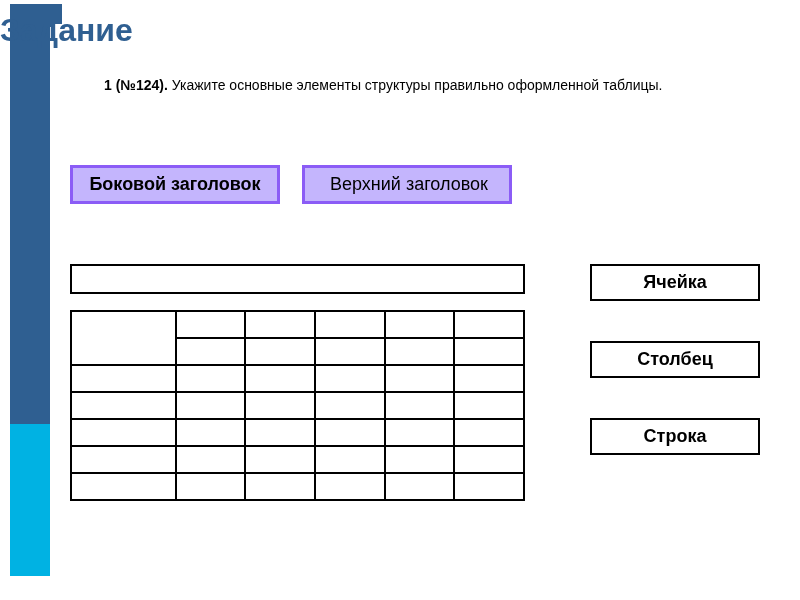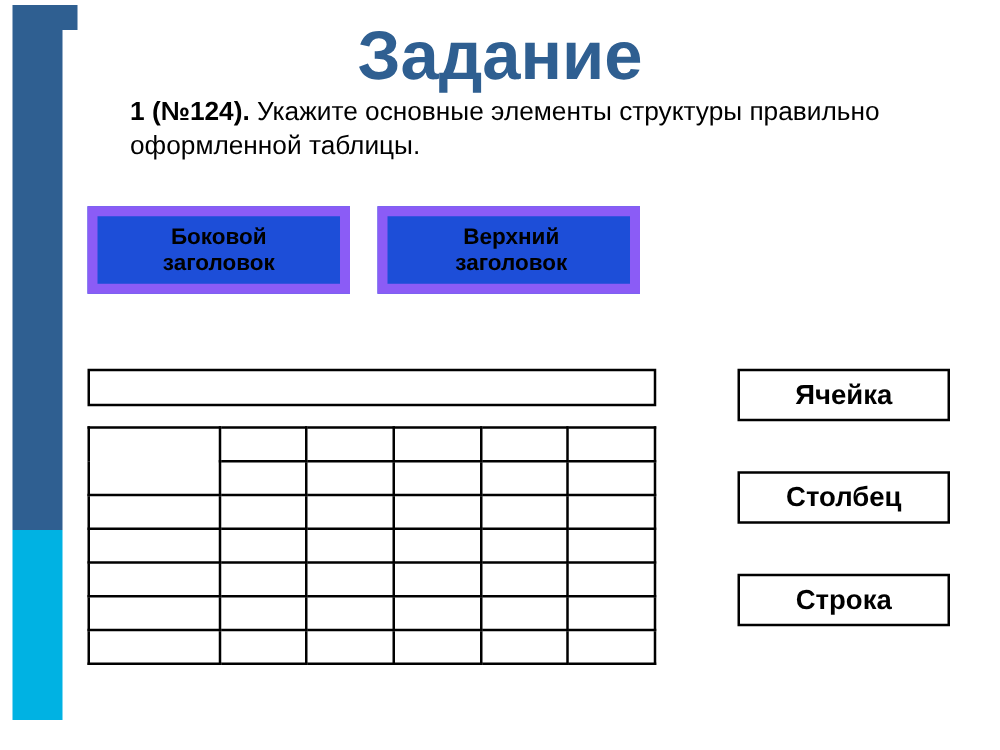--- a/index.html
+++ b/index.html
@@ -1,37 +1,37 @@
 <!DOCTYPE html>
 <html><head>
 <meta charset="utf-8">
 <style>
   * { margin: 0; padding: 0; box-sizing: border-box; }
   html, body { width: 800px; height: 600px; font-family: Arial, sans-serif; background: #fff; overflow: hidden; }
   .slide { position: relative; width: 800px; height: 600px; }
   .decor-top { position: absolute; left: 10px; top: 4px; width: 52px; height: 20px; background: #2f5f91; }
   .decor-left1 { position: absolute; left: 10px; top: 24px; width: 40px; height: 400px; background: #2f5f91; }
   .decor-left2 { position: absolute; left: 10px; top: 424px; width: 40px; height: 152px; background: #00b2e3; }
-  .title { position: absolute; top: 12px; left: 0; width: 800px; text-align: center; color: #2f5f91; font-size: 55px; font-weight: bold; }
-  .task-text { position: absolute; top: 76px; left: 104px; width: 620px; font-size: 21px; color: #000; line-height: 1.3; }
+  .title { position: absolute; top: 12px; left: 0; width: 800px; color: #2f5f91; font-size: 32px; font-weight: bold; }
+  .task-text { position: absolute; top: 76px; left: 104px; width: 620px; font-size: 14px; color: #000; line-height: 1.3; }
   .task-text .bold { font-weight: bold; }
   .content { position: absolute; left: 70px; top: 165px; width: 700px; }
   .top-row { display: flex; gap: 22px; }
-  .box { border: 8px solid #8b5cf6; padding: 6px 12px; font-size: 18px; font-weight: bold; text-align: center; background: #1d4ed8; }
+  .box { border: 3px solid #8b5cf6; padding: 6px 12px; font-size: 18px; font-weight: bold; text-align: center; background: #c4b5fd; }
   .box.sm { width: 210px; }
-  .box.normal { font-weight: bold; padding-left: 16px; }
+  .box.normal { font-weight: normal; padding-left: 16px; }
   .lower { display: flex; margin-top: 60px; }
   .table-area { width: 460px; }
   .caption-bar { border: 2px solid #000; height: 30px; width: 455px; margin-bottom: 16px; }
   table.grid { border-collapse: collapse; width: 455px; }
   table.grid td { border: 2px solid #000; height: 27px; }
   table.grid td.side { width: 105px; }
   table.grid td.col { width: 70px; }
   .right-col { margin-left: 60px; display: flex; flex-direction: column; gap: 40px; padding-top: 0; }
-  .rbox { border: 2px solid #000; padding: 6px 0; width: 170px; font-size: 22px; font-weight: bold; text-align: center; }
+  .rbox { border: 2px solid #000; padding: 6px 0; width: 170px; font-size: 18px; font-weight: bold; text-align: center; }
 </style>
 </head>
 <body>
 
 <div class="slide">
   <div class="decor-top"></div>
   <div class="decor-left1"></div>
   <div class="decor-left2"></div>
 
   <div class="title">Задание</div>

